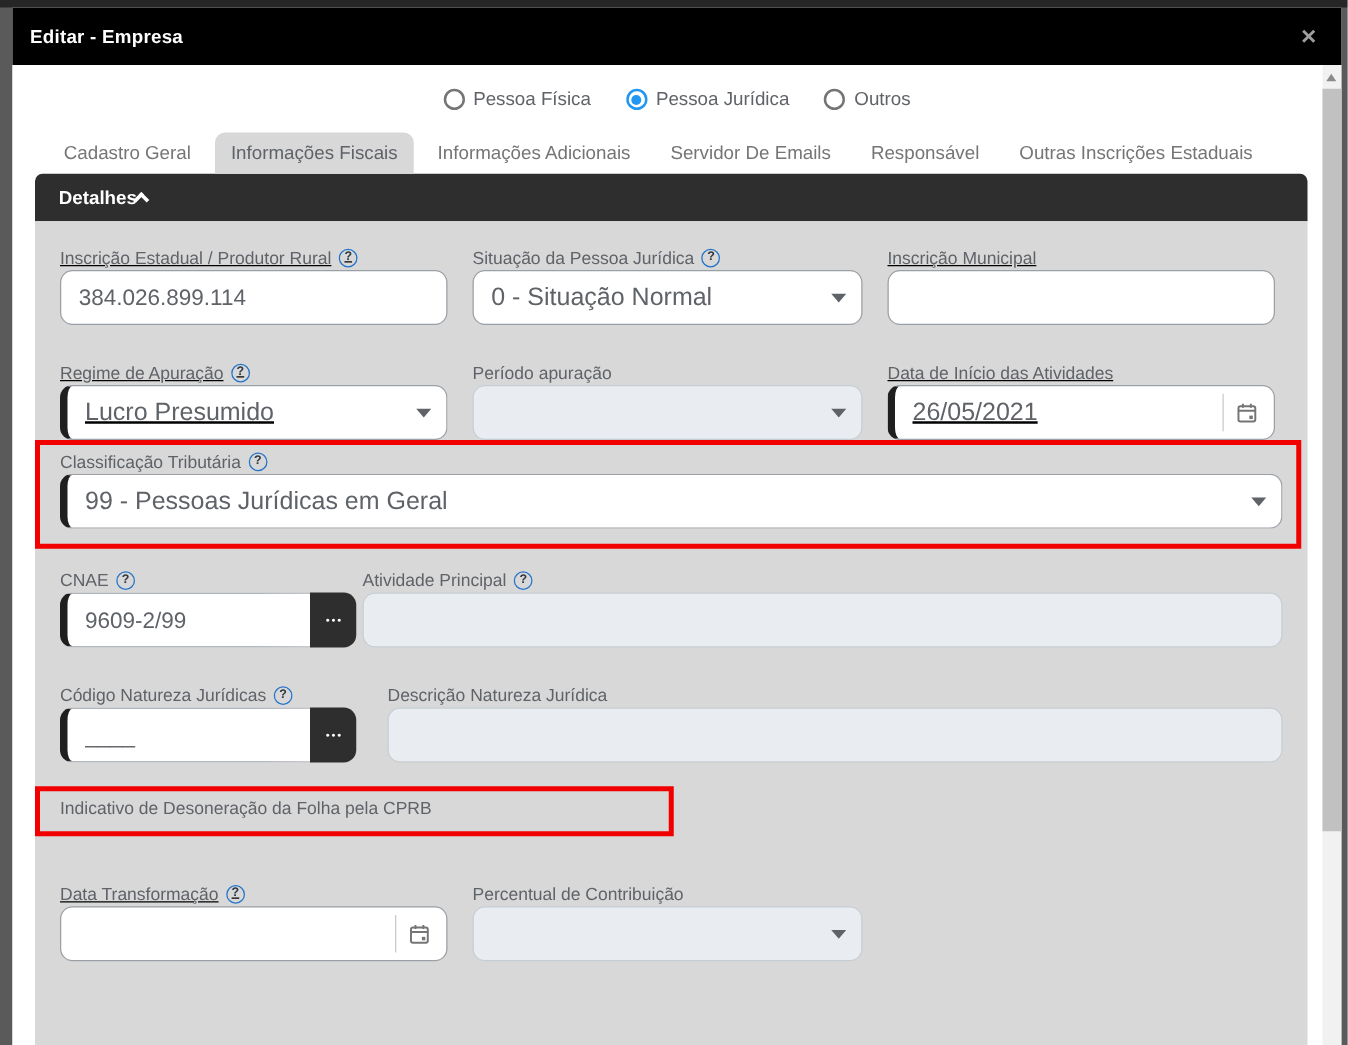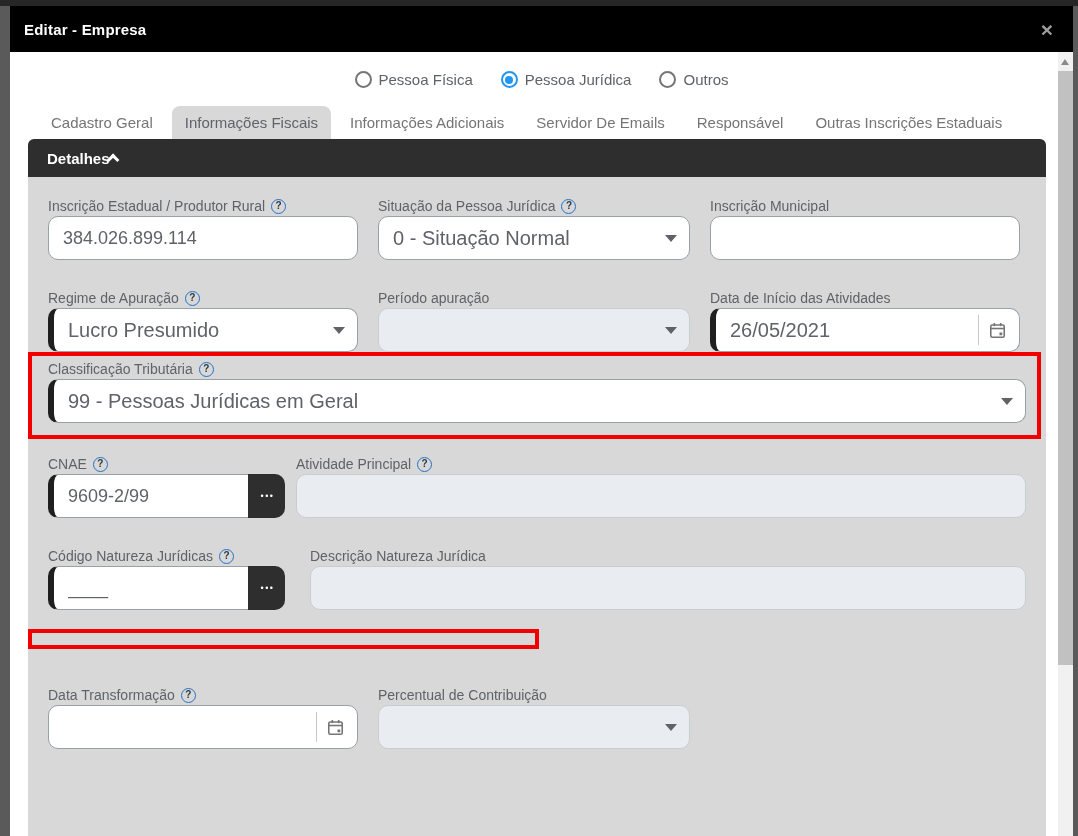--- a/index.html
+++ b/index.html
@@ -37,21 +37,21 @@
   
   .section-header { margin:0 27px 0 18px; height:38px; background:#2e2e2e; border-radius:6px 6px 0 0;
     display:flex; align-items:center; justify-content:flex-start; padding:0 22px 0 19px; cursor:pointer; }
   .section-title { color:#ffffff; font-weight:bold; font-size:15px; }
   .chevron-up { width:9px; height:9px; border-left:3px solid #ffffff; border-top:3px solid #ffffff; transform:rotate(45deg) translateY(2px); }
 
   .content { margin:0 27px 0 18px; height:661px; background:#d8d8d8; padding:19px 20px 0; overflow:hidden; }
 
   .row { display:flex; gap:20px; }
   .mb28 { margin-bottom:28px; } .mb17 { } .mb19 { margin-bottom:19px; }
-  .col { width:310px; } .col-mid { width:312px; } .grow { flex:1; }
+  .col { width:310px;text-decoration:underline; } .col-mid { width:312px; } .grow { flex:1; }
 
   .field-label { height:20px; display:flex; align-items:center; gap:6px; font-size:14px; color:#5f6368; white-space:nowrap; }
   .help-icon { width:15px; height:15px; border:1.5px solid #2373c8; border-radius:50%; color:#30383f; font-size:10px; font-weight:bold;
     display:inline-flex; align-items:center; justify-content:center; line-height:1; cursor:pointer; flex:0 0 auto; }
 
   .control { height:44px; width:100%; background:#ffffff; border:1px solid #9aa0a6; border-radius:10px;
     display:flex; align-items:center; padding:0 12px 0 14px; font-size:20px; color:#5f6368; }
   .control.modified { border-left:6px solid #1f1f1f; }
   .control.disabled { background:#e9edf1; border-color:#c6ced4; }
 
@@ -66,21 +66,21 @@
 
   .lookup-group { display:flex; width:237px; }
   .lookup-group input { width:200px; border-radius:10px 0 0 10px; border-right:none; }
   .lookup-btn { width:37px; height:44px; background:#2e2e2e; border:none; border-radius:0 10px 10px 0; color:#ffffff;
     font-size:9px; letter-spacing:1.5px; display:flex; align-items:center; justify-content:center; cursor:pointer; padding-left:2px; }
 
   .red-box-full { border:4px solid #f20000; margin:0 -15px 15px -20px; padding:3px 11px 12px 16px; }
   .red-box-fit  { border:4px solid #f20000; margin:0 0 36px -20px; padding:3px 13px 9px 16px; width:511px; }
   .w470 { width:470px; }
 
-  .gap5 { gap:11px; } .gap25 { gap:25px; }
+  .gap5 { gap:5px; } .gap25 { gap:25px; }
 </style>
 </head>
 <body>
 
 <div class="backdrop-top"></div>
 
 <div class="modal">
 
   <div class="modal-header">
     <span class="modal-title">Editar - Empresa</span>
@@ -241,20 +241,23 @@
             <span>Descrição Natureza Jurídica</span>
           </div>
           <div class="control disabled">
             <span></span>
           </div>
         </div>
       </div>
 
       <div class="red-box-fit">
         <div>
+          <div class="field-label">
+            <span>Indicativo de Desoneração da Folha pela CPRB</span>
+          </div>
         </div>
       </div>
 
       <div class="row">
         <div class="col">
           <div class="field-label">
             <span>Data Transformação</span>
             <span class="help-icon">?</span>
           </div>
           <div class="control">

